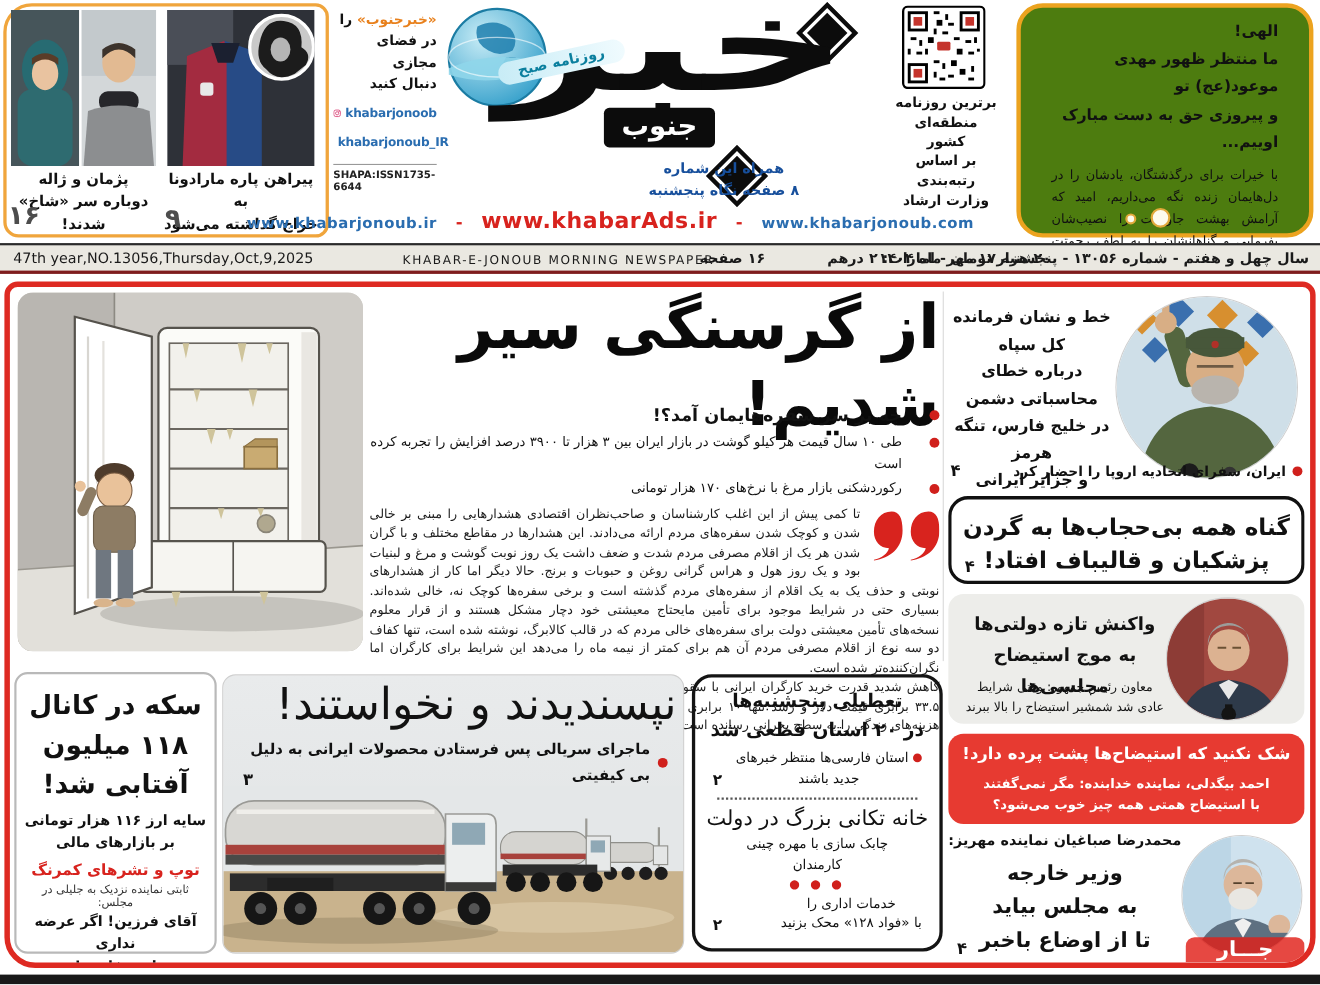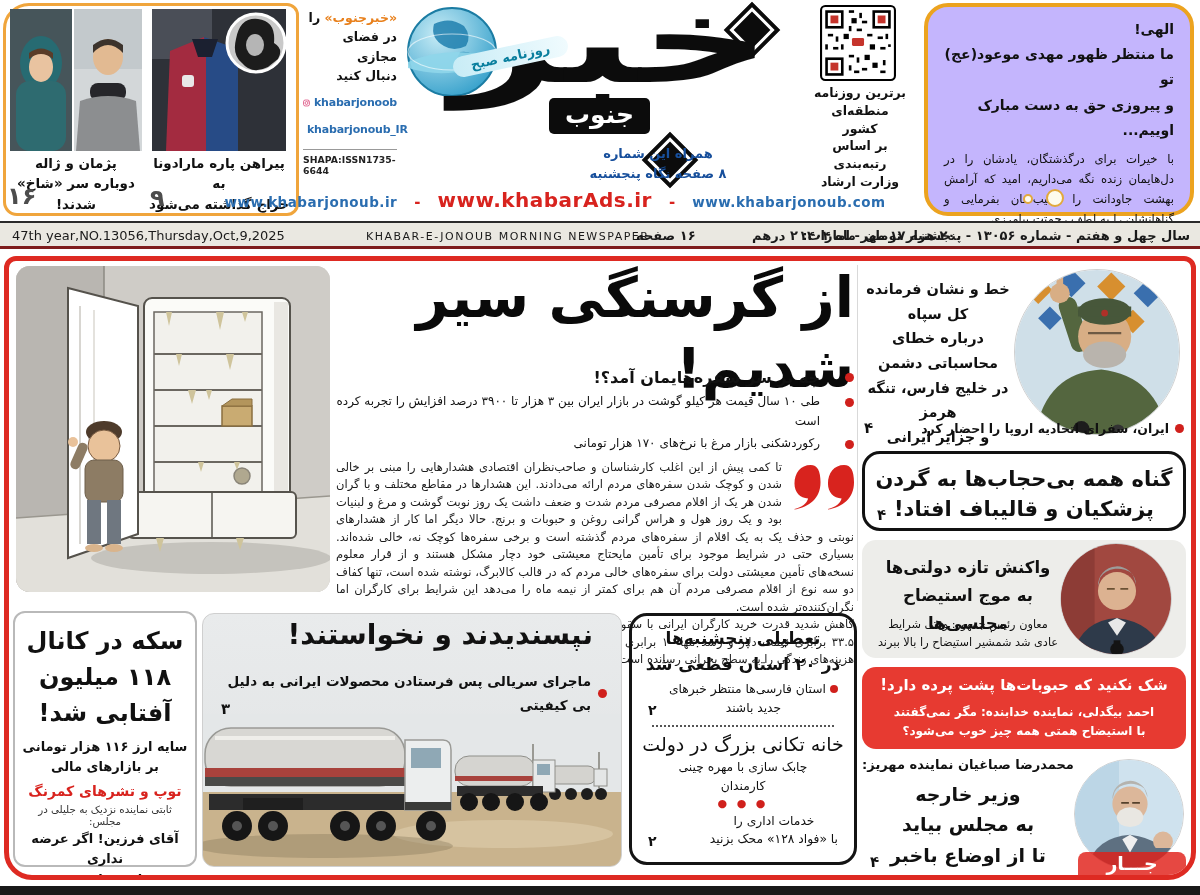--- a/index.html
+++ b/index.html
@@ -28,22 +28,22 @@
   .diamond{width:40px;height:40px;background:#0c0c0c;transform:rotate(45deg);
            box-shadow:inset 0 0 0 4px #0c0c0c, inset 0 0 0 7px #fff;}
   #ribbon{left:54px;top:46px;transform:rotate(-12deg);background:linear-gradient(90deg,#c8ecf6,#f0fbfe);
           border-radius:40px;padding:3px 18px;color:#0a7f9e;font-size:13px;font-weight:bold;z-index:3;}
   #issue-note{left:150px;top:144px;width:220px;color:#174f9c;font-size:13px;font-weight:bold;line-height:1.55;}
   #websites{left:255px;top:188px;width:600px;display:flex;justify-content:center;align-items:baseline;gap:17px;direction:ltr;text-align:center;}
   .site-small{font-size:13.5px;font-weight:bold;color:#2a6db0;letter-spacing:0.5px;}
   .site-big{font-size:20px;font-weight:bold;color:#d8231e;letter-spacing:0.5px;}
   .site-sep{font-size:15px;font-weight:bold;color:#d8231e;}
   #qr-caption{left:812px;top:84px;width:96px;font-size:12.5px;font-weight:bold;line-height:1.42;}
-  #prayer-box{left:924px;top:3px;width:270px;height:213px;background:#c4b5fd;border:4px solid #eca31f;
-              border-radius:24px;padding:10px 16px 8px;}
+  #prayer-box{left:924px;top:3px;width:270px;height:213px;background:#4d7c0f;border:4px solid #eca31f;
+              border-radius:24px;padding:10px 28px 8px;}
   #prayer-box .p-line{font-size:14px;font-weight:bold;line-height:1.8;text-align:right;}
   #prayer-body{margin-top:6px;font-size:11.7px;line-height:1.72;text-align:justify;}
   .deco-circle{border:2px solid #e2a93c;border-radius:50%;background:#fdfbee;}
   
   #dateline{left:0;top:221px;width:1200px;height:28px;background:#eae8e1;
             border-top:2px solid #2a2a2a;border-bottom:3px solid #7f1d1d;}
   .dl{font-size:13px;top:5px;color:#1a1a1a;}
   .dl-fa{font-weight:bold;font-size:13px;}
   
   #mainframe{left:4px;top:256px;width:1192px;height:624px;border:5px solid #de2a22;
@@ -87,21 +87,21 @@
                     text-align:center;line-height:23px;letter-spacing:4px;overflow:hidden;}
   
   #leftbox{left:4px;top:350px;width:184px;height:256px;border:2px solid #b9b9b9;border-radius:12px;padding:10px 6px;}
   #lb-title{font-size:24px;font-weight:900;line-height:1.5;}
   #lb-sub{margin-top:6px;font-size:13px;font-weight:bold;line-height:1.55;}
   #lb-red{margin-top:6px;color:#d8231e;font-size:14px;font-weight:bold;}
   #lb-small{margin-top:4px;font-size:10.3px;color:#333;}
   #lb-bold{margin-top:2px;font-size:13px;font-weight:bold;line-height:1.55;}
   #midphoto{left:193px;top:352px;width:420px;height:254px;border-radius:12px;overflow:hidden;
             background:linear-gradient(#e9ebec,#dfe2e3);border:1px solid #cfcfcf;}
-  #mp-head{right:28px;top:4px;width:400px;font-size:28px;font-weight:700;text-align:right;letter-spacing:-0.5px;}
+  #mp-head{right:6px;top:4px;width:400px;font-size:40px;font-weight:400;text-align:right;letter-spacing:-0.5px;}
   #mp-bullets{right:14px;top:56px;width:400px;}
   .mp-bullet{display:flex;align-items:center;gap:7px;font-size:13.5px;font-weight:bold;line-height:1.75;justify-content:flex-start;}
   #mp-page{left:18px;top:86px;font-size:15px;font-weight:bold;}
   #trucks{left:0;bottom:0;width:420px;height:152px;}
   #midright{left:620px;top:352px;width:228px;height:252px;border:3px solid #141414;border-radius:18px;padding:10px 8px 6px;}
   #mr-h1{font-size:17px;font-weight:900;line-height:1.5;}
   #mr-b1{margin-top:3px;font-size:12.3px;line-height:1.55;}
   .mr-bullet-inline{display:inline-block;width:8px;height:8px;border-radius:50%;background:#d0201c;margin-left:4px;}
   #mr-divider{margin:7px auto 6px;width:88%;border-top:2px dotted #555;}
   #mr-h2{font-size:19px;font-weight:400;white-space:nowrap;}
@@ -403,21 +403,21 @@
             <rect x="47" y="86" width="6" height="10" fill="#141414"></rect>
           </svg>
         </div>
         <div class="abs rtl pre" id="rc3-bullet">معاون رئیس جمهور: وقتی شرایط
 عادی شد شمشیر استیضاح را بالا ببرند</div>
         <div class="abs rtl pre" id="rc3-head">واکنش تازه دولتی‌ها
 به موج استیضاح مجلسی‌ها</div>
       </div>
 
       <div class="abs" id="rc4-box">
-        <div class="abs rtl" id="rc4-head">شک نکنید که حبوبات‌ها پشت پرده دارد!</div>
+        <div class="abs rtl" id="rc4-head">شک نکنید که استیضاح‌ها پشت پرده دارد!</div>
         <div class="abs rtl pre" id="rc4-bullet">احمد بیگدلی، نماینده خدابنده: مگر نمی‌گفتند
 با استیضاح همتی همه چیز خوب می‌شود؟</div>
       </div>
 
       <div class="abs rtl" id="rc5-kicker">محمدرضا صباغیان نماینده مهریز:</div>
       <div class="abs rtl pre" id="rc5-head">وزیر خارجه
 به مجلس بیاید
 تا از اوضاع باخبر شویم!</div>
       <div class="abs rtl" id="rc5-page">۴</div>
       <div class="abs circle-photo" style="left:212px;top:498px;width:110px;height:110px;">

